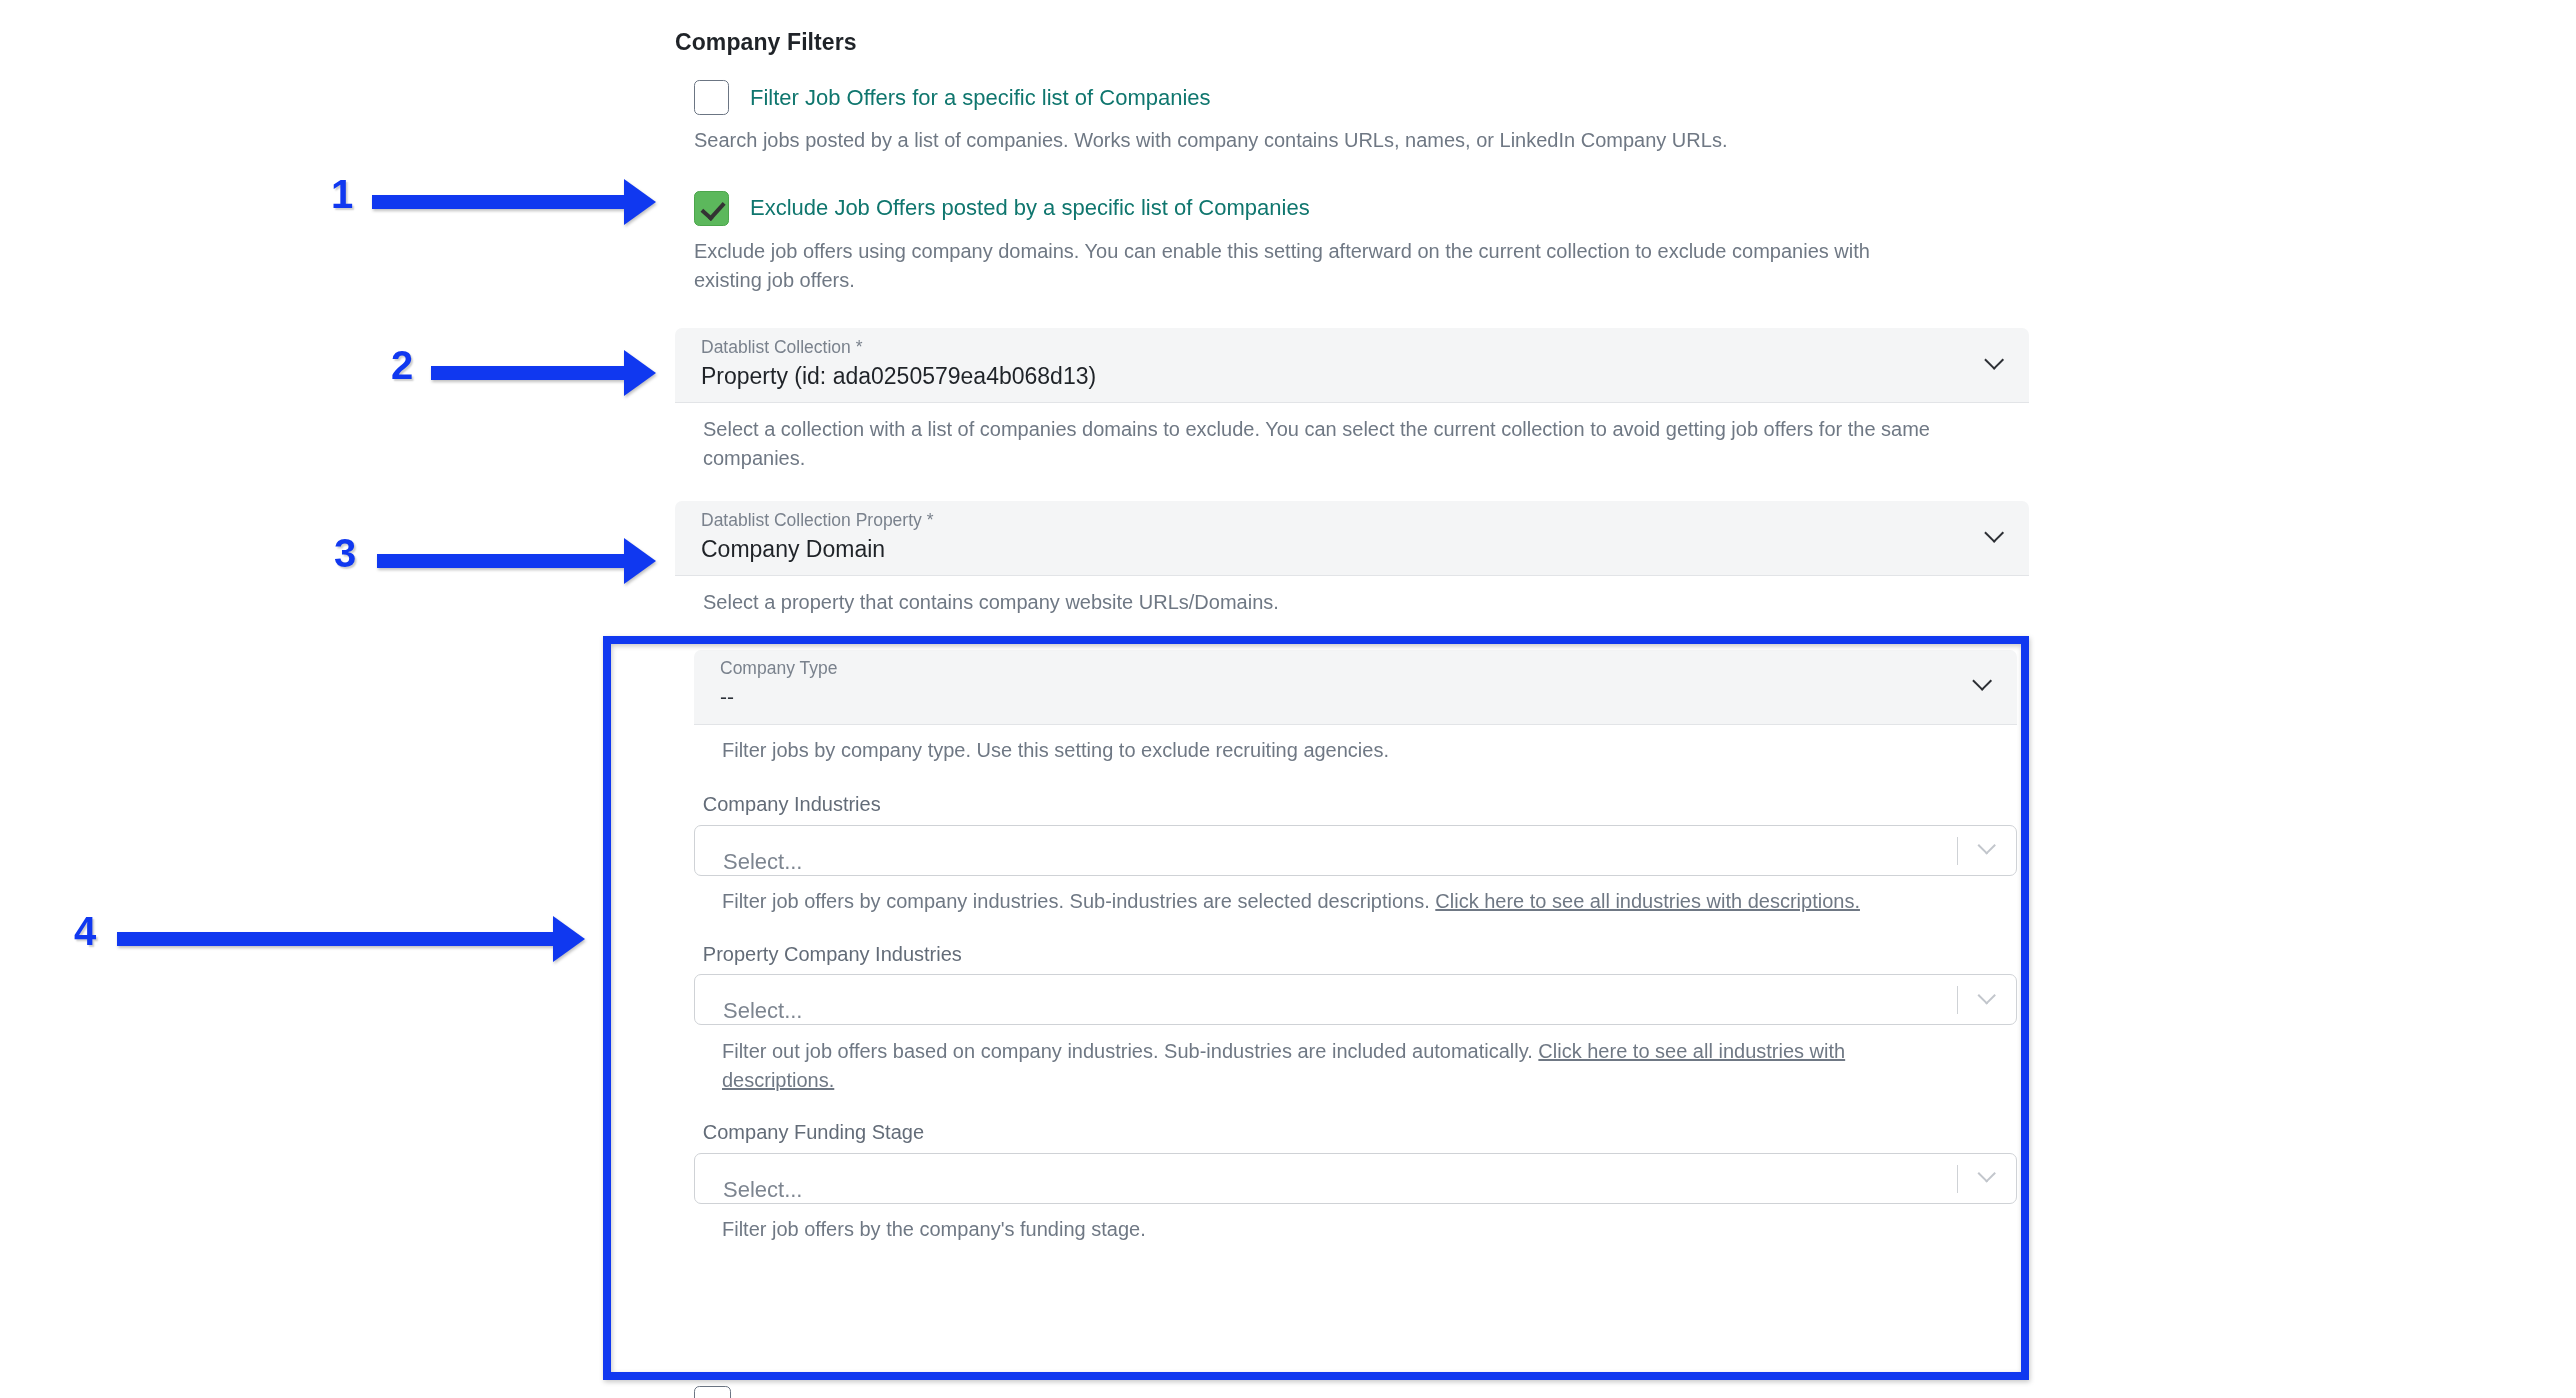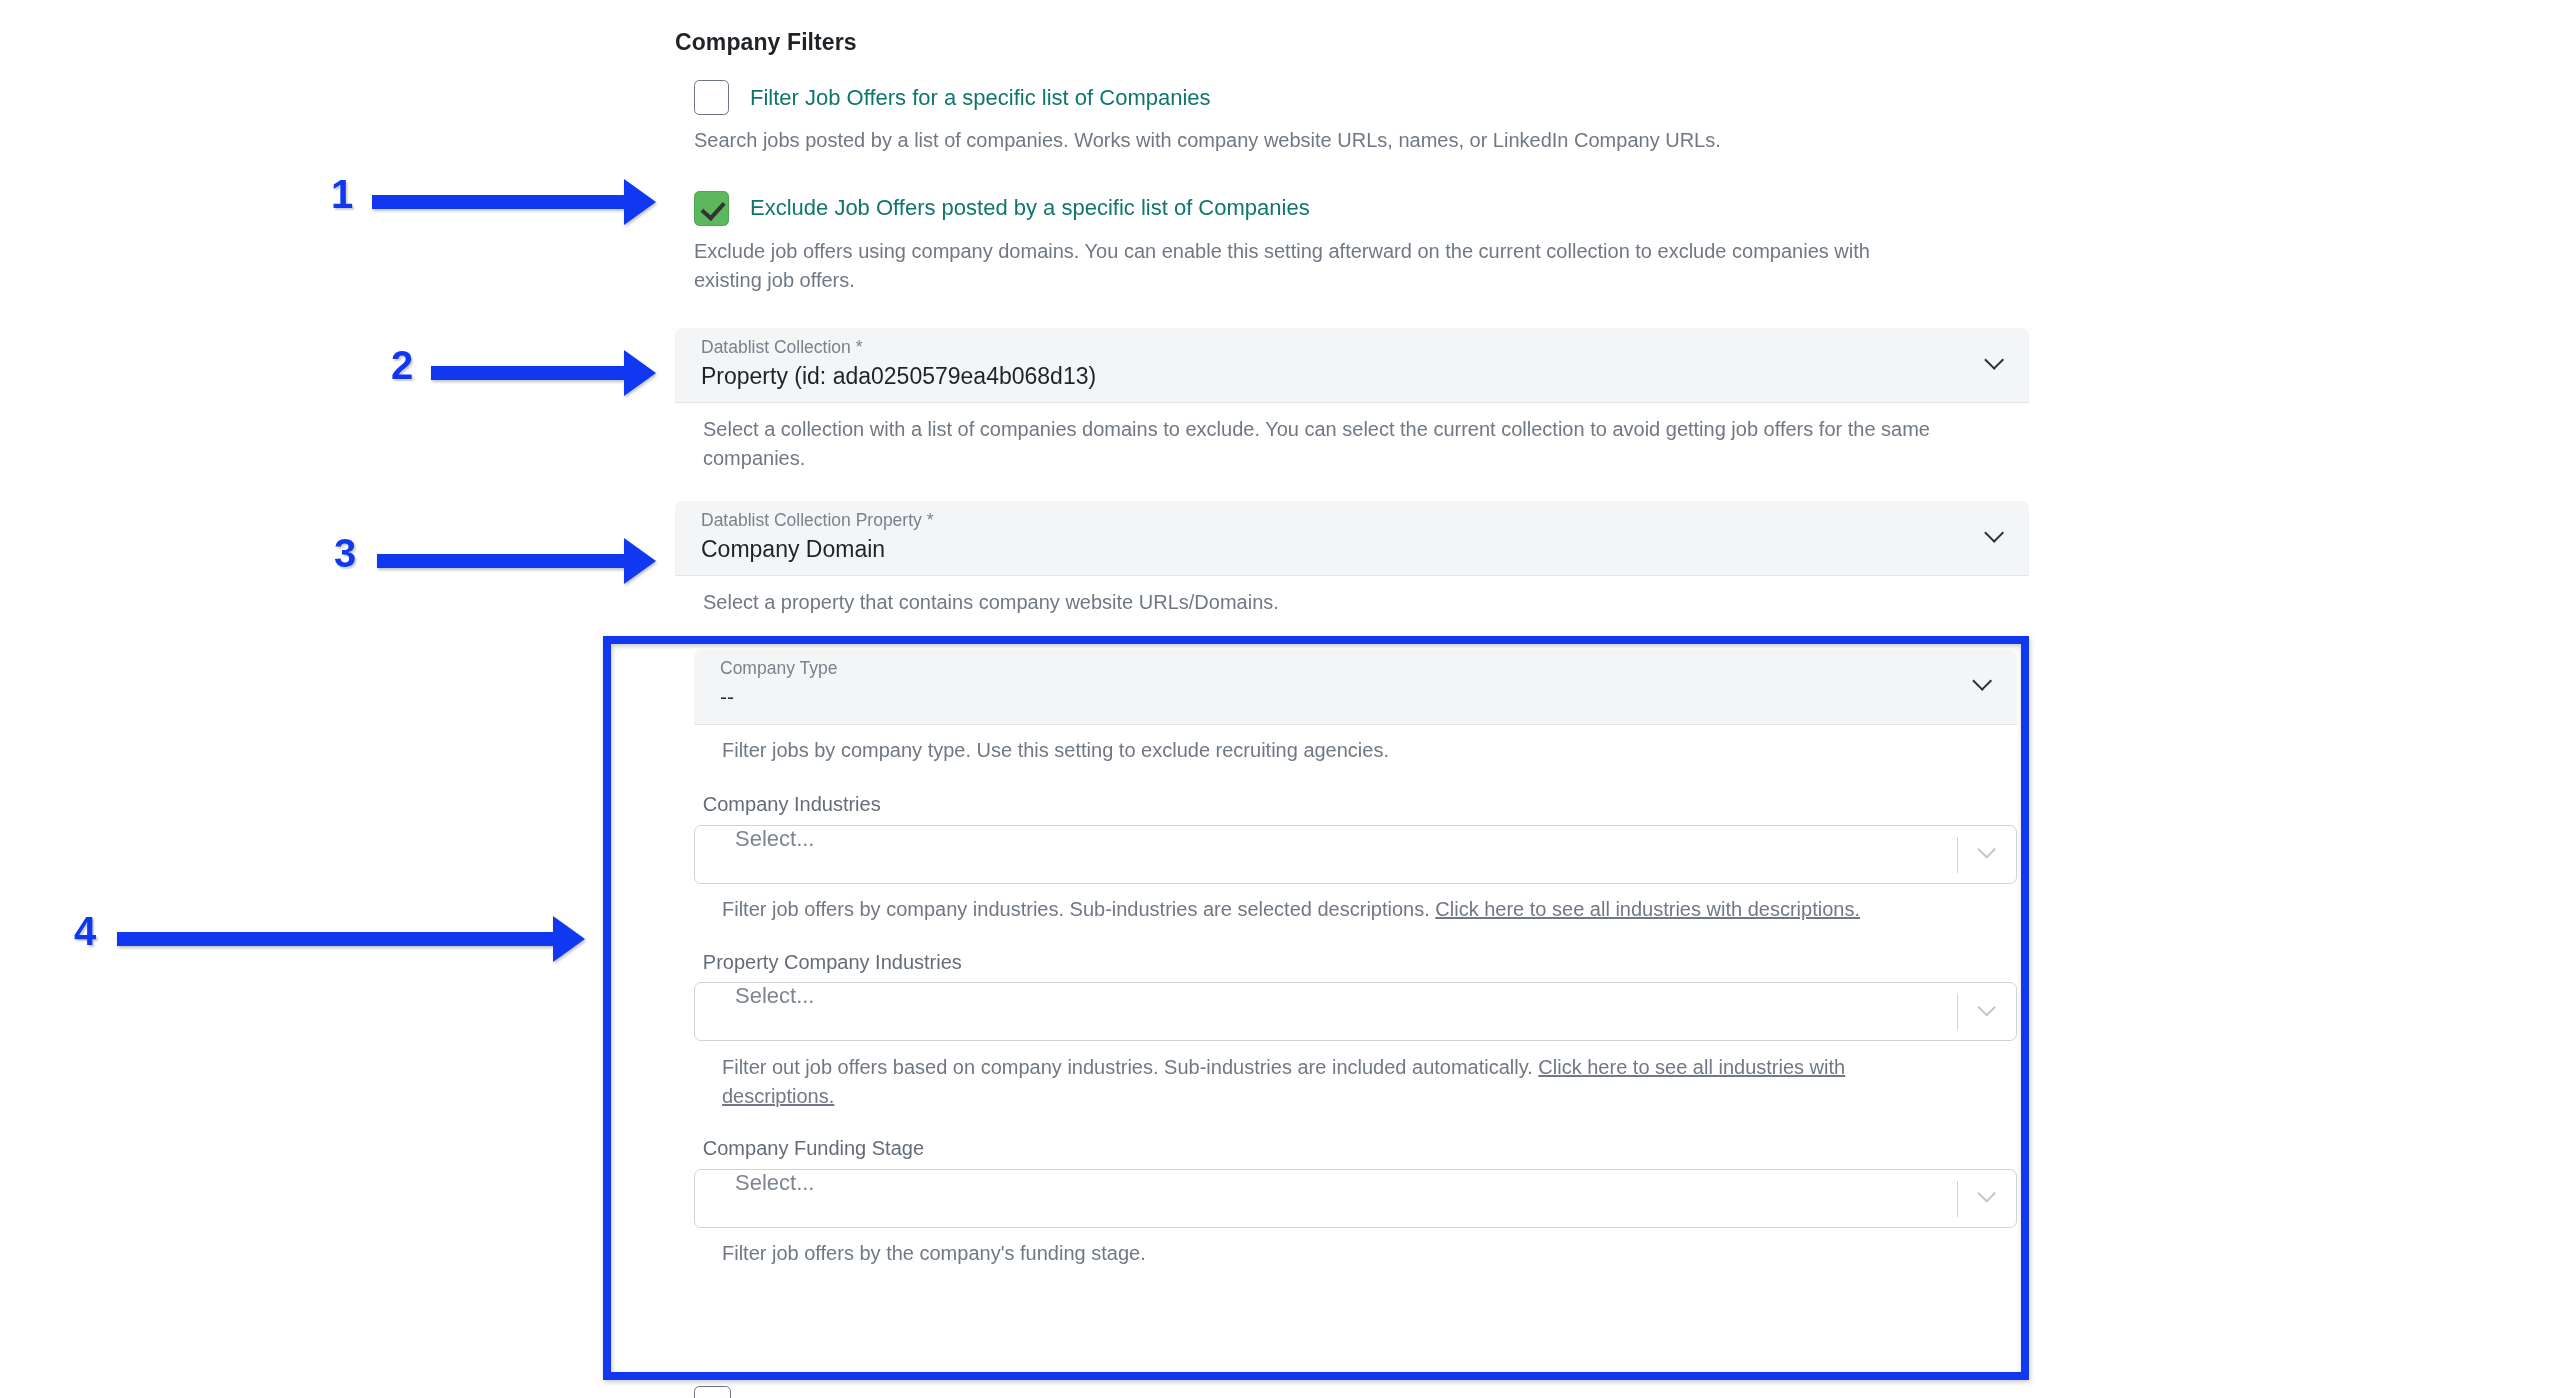--- a/index.html
+++ b/index.html
@@ -132,28 +132,28 @@
     transform: rotate(45deg);
   }
 
   
   .field-label {
     font-size: 20px;
     color: #636c78;
     margin: 0 0 8.8px 8.8px;
   }
   .outlined-select {
-    height: 59px;
+    height: 51px;
     border: 0.9px solid #cfd2d6;
     border-radius: 7px;
     background: #ffffff;
     position: relative;
     display: flex;
-    align-items: flex-start;
-    padding-left: 40px;
+    align-items: flex-end;
+    padding-left: 28px;
     box-sizing: border-box;
   }
   .os-placeholder {
     font-size: 22px;
     color: #7d8590;
   }
   .os-sep {
     position: absolute;
     right: 58px;
     top: 10.5px;
@@ -233,21 +233,21 @@
 
 <div class="form-col">
 
   <div class="section-title">Company Filters</div>
 
   <div style="margin-top:24.5px;">
     <div class="check-row">
       <span class="cbox unchecked"></span>
       <span class="check-label">Filter Job Offers for a specific list of Companies</span>
     </div>
-    <div class="helper">Search jobs posted by a list of companies. Works with company website URLs, names, or LinkedIn Company URLs.</div>
+    <div class="helper">Search jobs posted by a list of companies. Works with company contains URLs, names, or LinkedIn Company URLs.</div>
   </div>
 
   <div style="margin-top:35px;">
     <div class="check-row">
       <span class="cbox checked"></span>
       <span class="check-label">Exclude Job Offers posted by a specific list of Companies</span>
     </div>
     <div class="helper">Exclude job offers using company domains. You can enable this setting afterward on the current collection to exclude companies with existing job offers.</div>
   </div>
 

